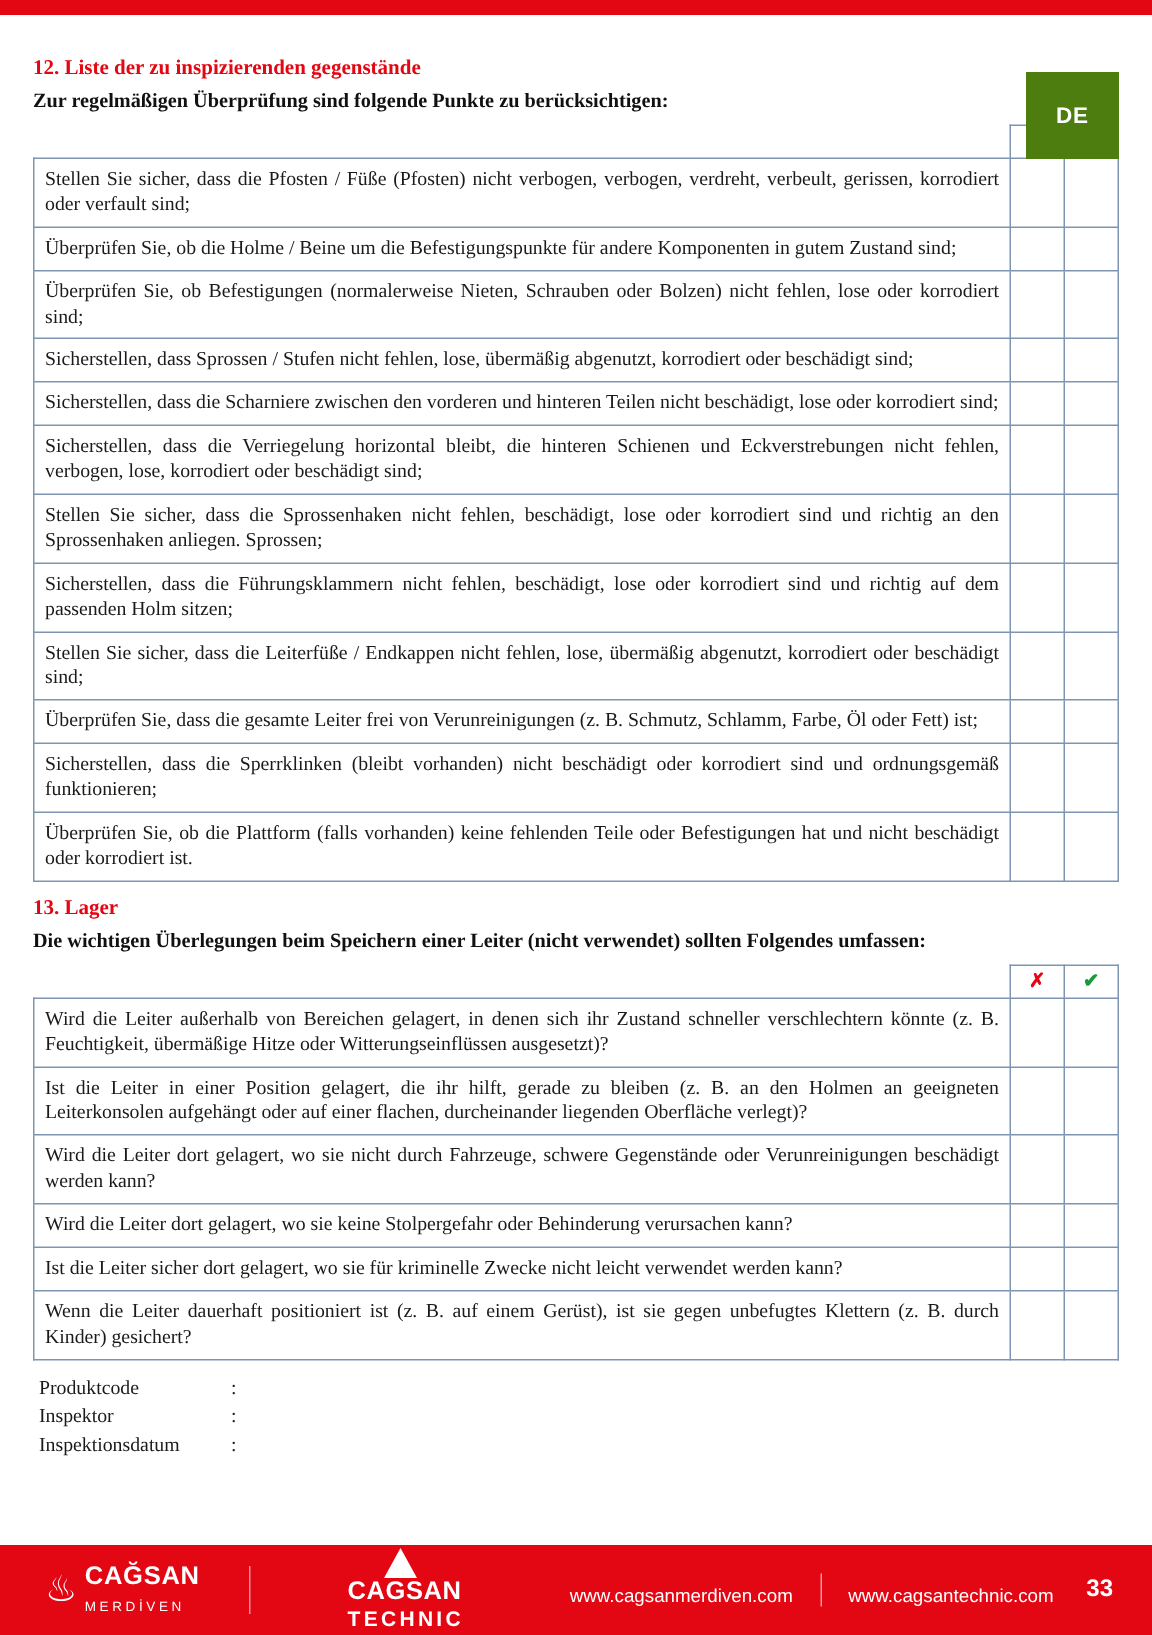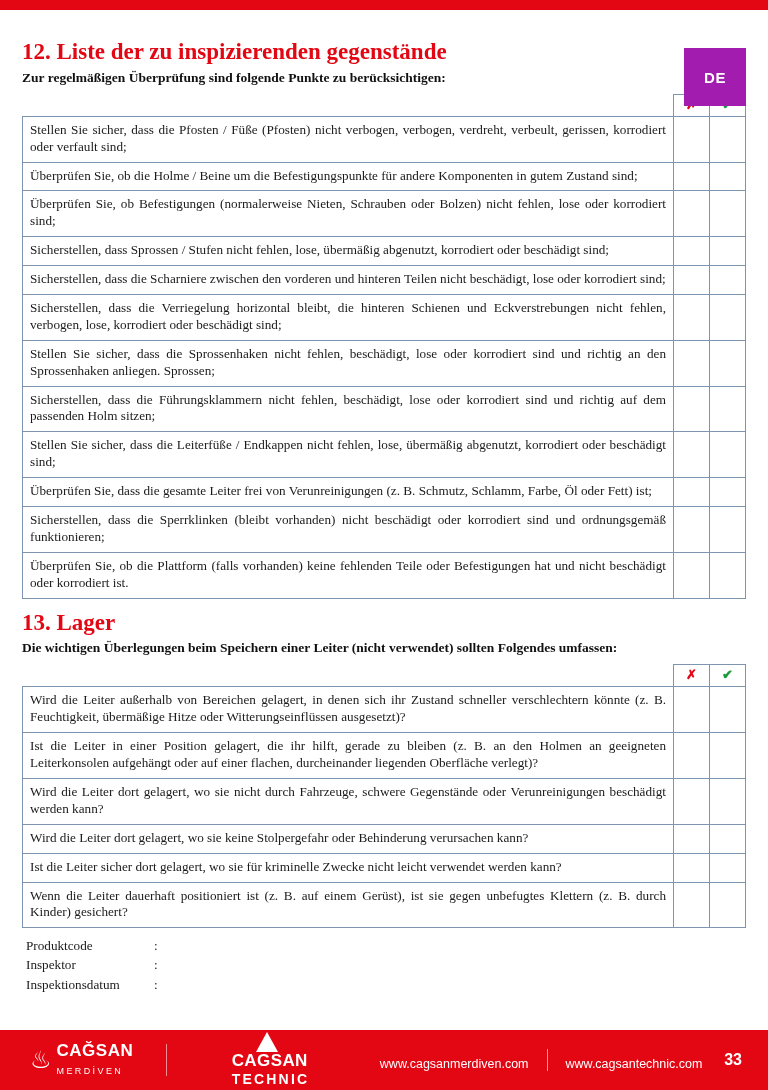--- a/index.html
+++ b/index.html
@@ -29,35 +29,35 @@
     width: 768px;
     height: 1020px;
     padding: 28px 22px 0 22px;
   }
   .lang-badge {
     position: absolute;
     top: 38px;
     right: 22px;
     width: 62px;
     height: 58px;
-    background: #a21caf;
+    background: #4d7c0f;
     color: #ffffff;
     font-family: "Liberation Sans", sans-serif;
     font-weight: bold;
     font-size: 15px;
     display: flex;
     align-items: center;
     justify-content: center;
     letter-spacing: 0.5px;
   }
   h2.section-title {
     color: #e30613;
     font-family: "Liberation Serif", serif;
     font-weight: bold;
-    font-size: 23px;
+    font-size: 14px;
     margin: 0 0 4px 0;
     line-height: 1.2;
   }
   .section-sub {
     font-family: "Liberation Serif", serif;
     font-weight: bold;
     font-size: 13.5px;
     margin: 0 0 8px 0;
     color: #111;
     line-height: 1.2;

